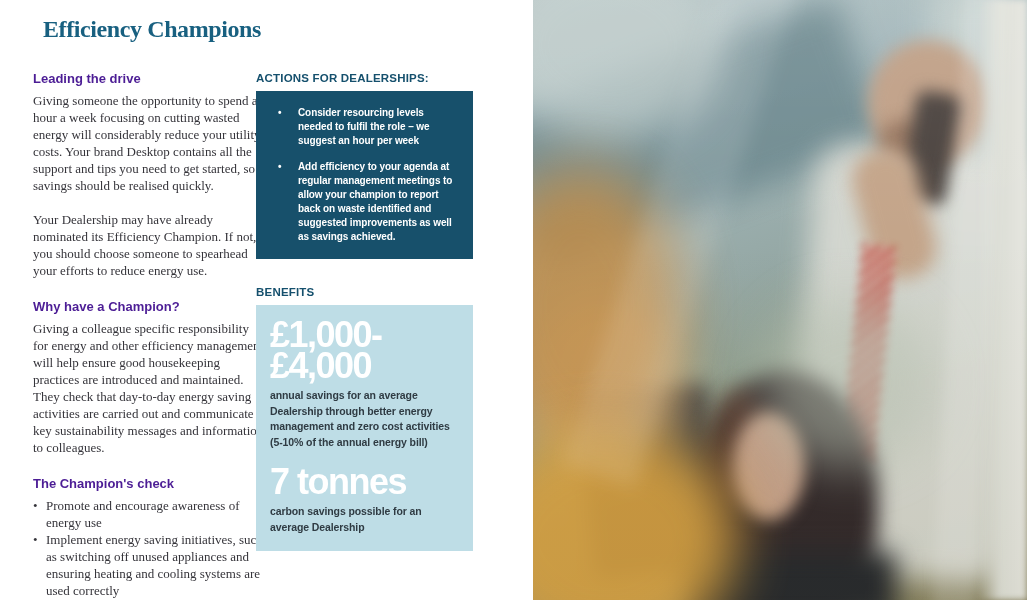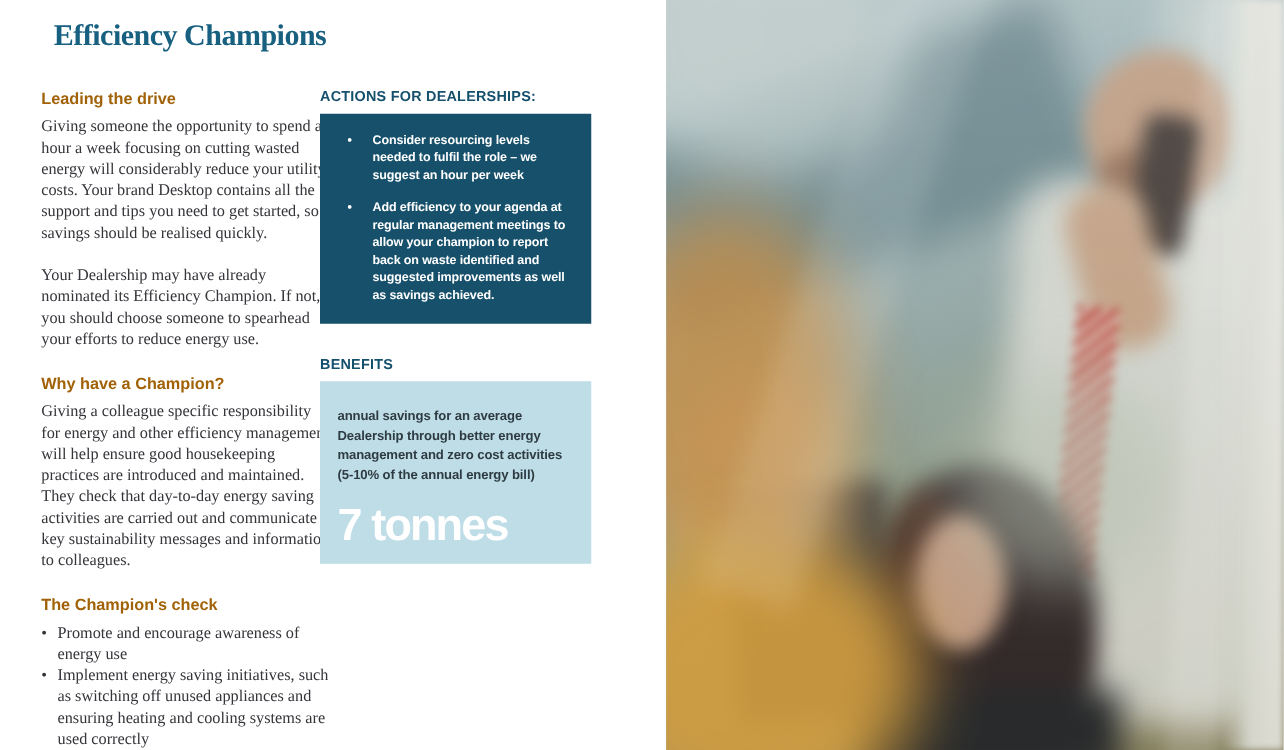--- a/index.html
+++ b/index.html
@@ -24,21 +24,21 @@
   
   .left-col {
     position: absolute; left: 33px; top: 70px; width: 232px;
     font-family: "Liberation Serif", serif;
     font-size: 13px; line-height: 17px;
     color: #35343a;
   }
   .sec-heading {
     font-family: "Liberation Sans", sans-serif;
     font-weight: bold; font-size: 13px;
-    color: #a16207;
+    color: #4c1d95;
     margin: 0 0 5px 0;
   }
   .left-col .sec-heading + .sec-heading, .gap-top { margin-top: 19px; }
   .left-col p { margin: 0 0 17px 0; }
   .serif-bullets { margin-top: 2px; }
   .serif-bullet { display: flex; margin: 0; }
   .serif-bullet .marker { width: 13px; flex: 0 0 13px; }
   
   .mid-col { position: absolute; left: 256px; top: 72px; width: 217px; }
   .box-heading {
@@ -153,22 +153,27 @@
       </div>
       <div class="box-bullet">
         <span class="marker">•</span>
         <span>Add efficiency to your agenda at regular management meetings to allow your champion to report back on waste identified and suggested improvements as well as savings achieved.</span>
       </div>
     </div>
 
     <div class="benefits-wrap">
       <h2 class="box-heading">BENEFITS</h2>
       <div class="benefits-box">
+        <div class="stat-value">
+          <div>£1,000-</div>
+          <div>£4,000</div>
+        </div>
         <div class="stat-caption">annual savings for an average Dealership through better energy management and zero cost activities (5-10% of the annual energy bill)</div>
         <div class="stat-value stat2">7 tonnes</div>
+        <div class="stat-caption">carbon savings possible for an average Dealership</div>
       </div>
     </div>
 
   </div>
 
   <div class="photo">
     <div class="ph-wedge"></div>
     <div class="ph-toplight"></div>
     <div class="ph-topright"></div>
     <div class="ph-shirt"></div>

